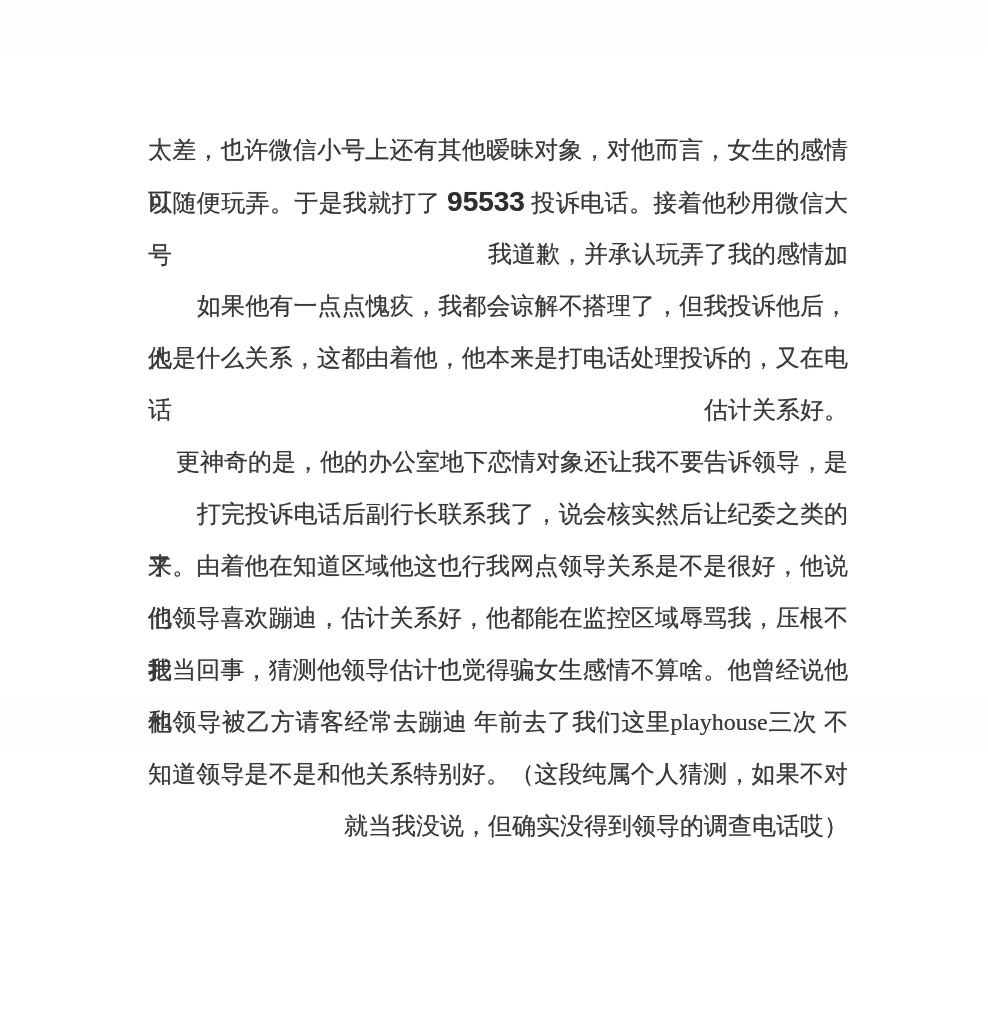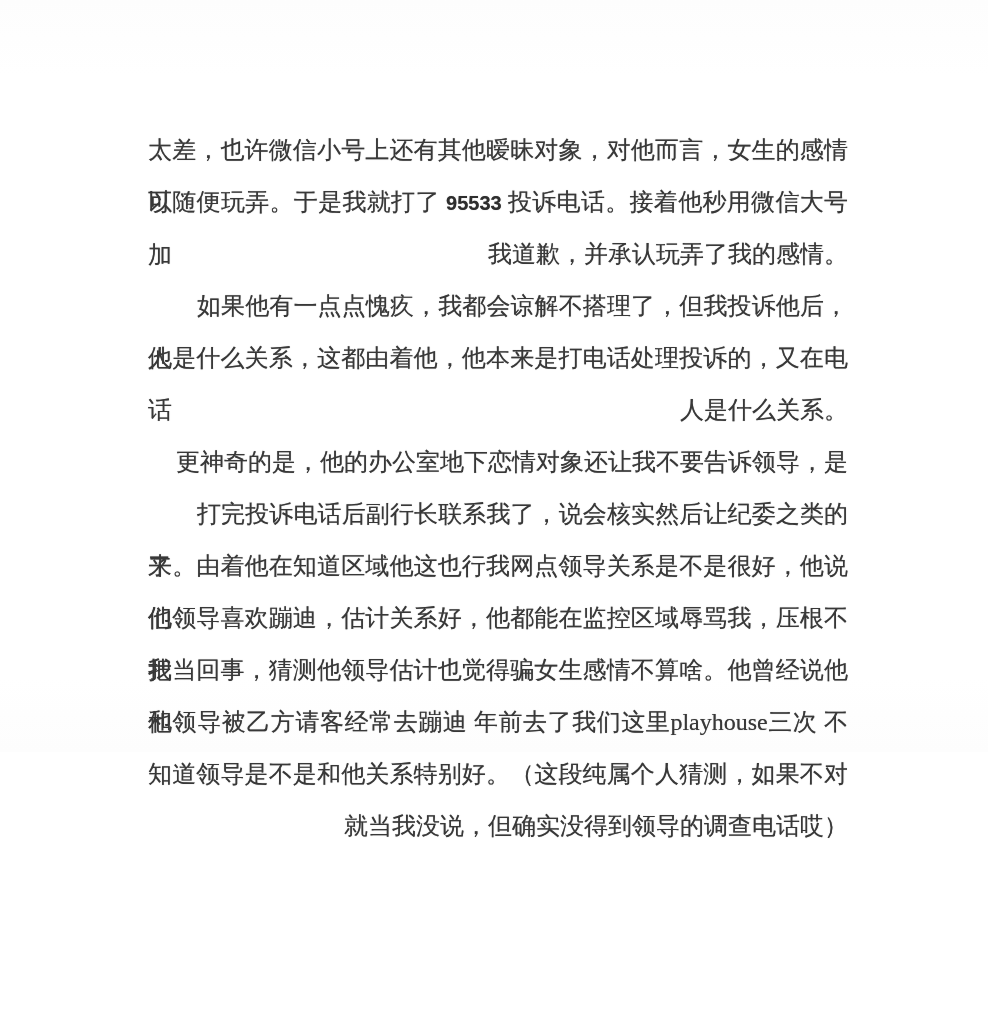--- a/index.html
+++ b/index.html
@@ -43,41 +43,41 @@
     text-align-last: justify;
   }
   
   .line.ind {
     text-indent: 49px;
   }
   
   .num {
     font-family: "Liberation Sans", "DejaVu Sans", sans-serif;
     font-weight: 700;
-    font-size: 20px;
+    font-size: 28px;
     color: #2e2e2e;
   }
 </style>
 </head>
 <body>
 
 <div class="page">
   <div class="textblock">
 
     <div class="line j">太差，也许微信小号上还有其他暧昧对象，对他而言，女生的感情可</div>
 
     <div class="line j">
       <span>以随便玩弄。于是我就打了 </span><span class="num">95533</span><span> 投诉电话。接着他秒用微信大号加</span>
     </div>
 
     <div class="line">我道歉，并承认玩弄了我的感情。</div>
 
     <div class="line j ind">如果他有一点点愧疚，我都会谅解不搭理了，但我投诉他后，他</div>
     <div class="line j">人是什么关系，这都由着他，他本来是打电话处理投诉的，又在电话</div>
-    <div class="line">人是什么关系。</div>
+    <div class="line">估计关系好。</div>
 
     <div class="line">更神奇的是，他的办公室地下恋情对象还让我不要告诉领导，是</div>
 
     <div class="line j ind">打完投诉电话后副行长联系我了，说会核实然后让纪委之类的来</div>
     <div class="line j">了。由着他在知道区域他这也行我网点领导关系是不是很好，他说他</div>
     <div class="line j">们领导喜欢蹦迪，估计关系好，他都能在监控区域辱骂我，压根不把</div>
     <div class="line j">我当回事，猜测他领导估计也觉得骗女生感情不算啥。他曾经说他和</div>
     <div class="line j">他领导被乙方请客经常去蹦迪 年前去了我们这里playhouse三次 不</div>
     <div class="line j">知道领导是不是和他关系特别好。（这段纯属个人猜测，如果不对</div>
     <div class="line">就当我没说，但确实没得到领导的调查电话哎）</div>

